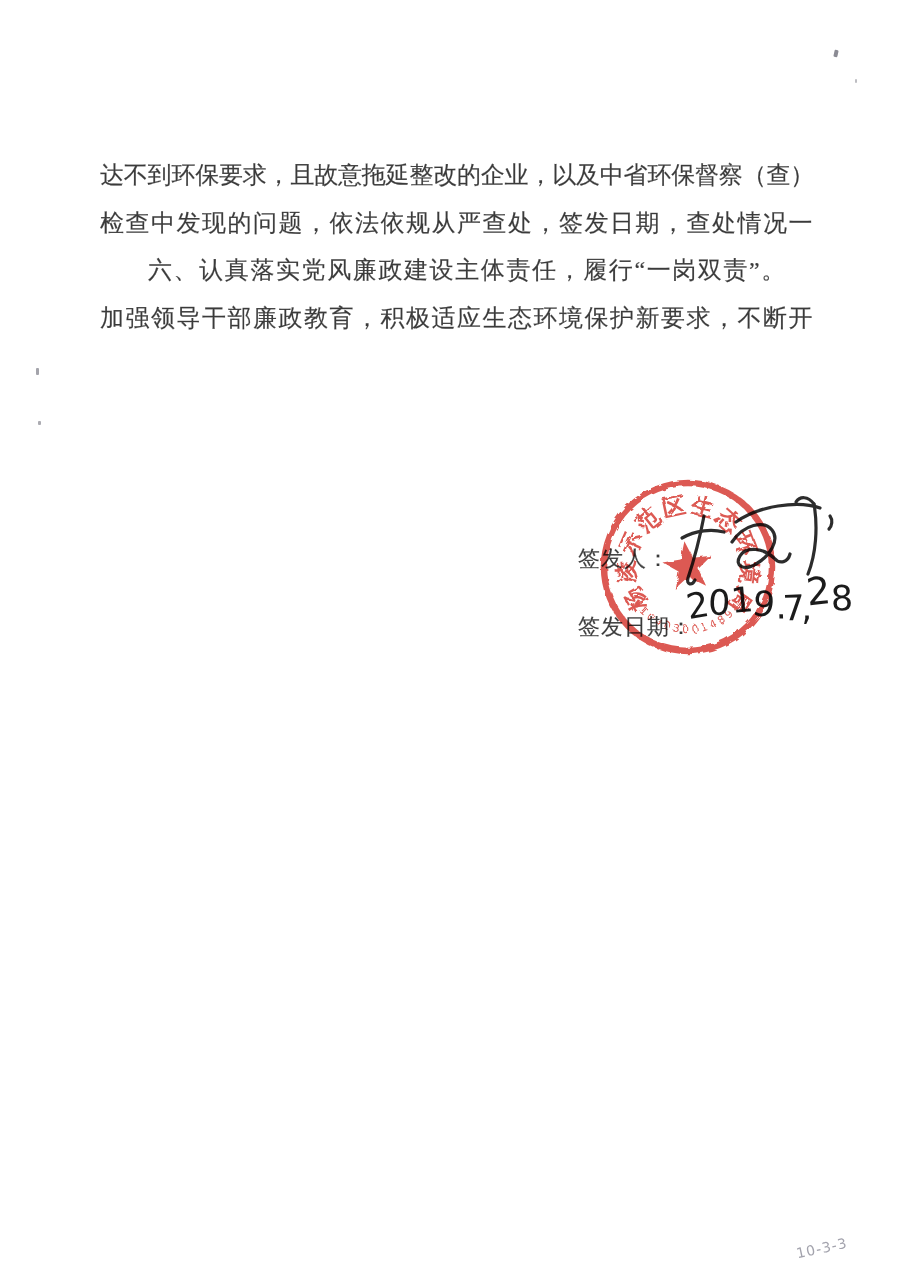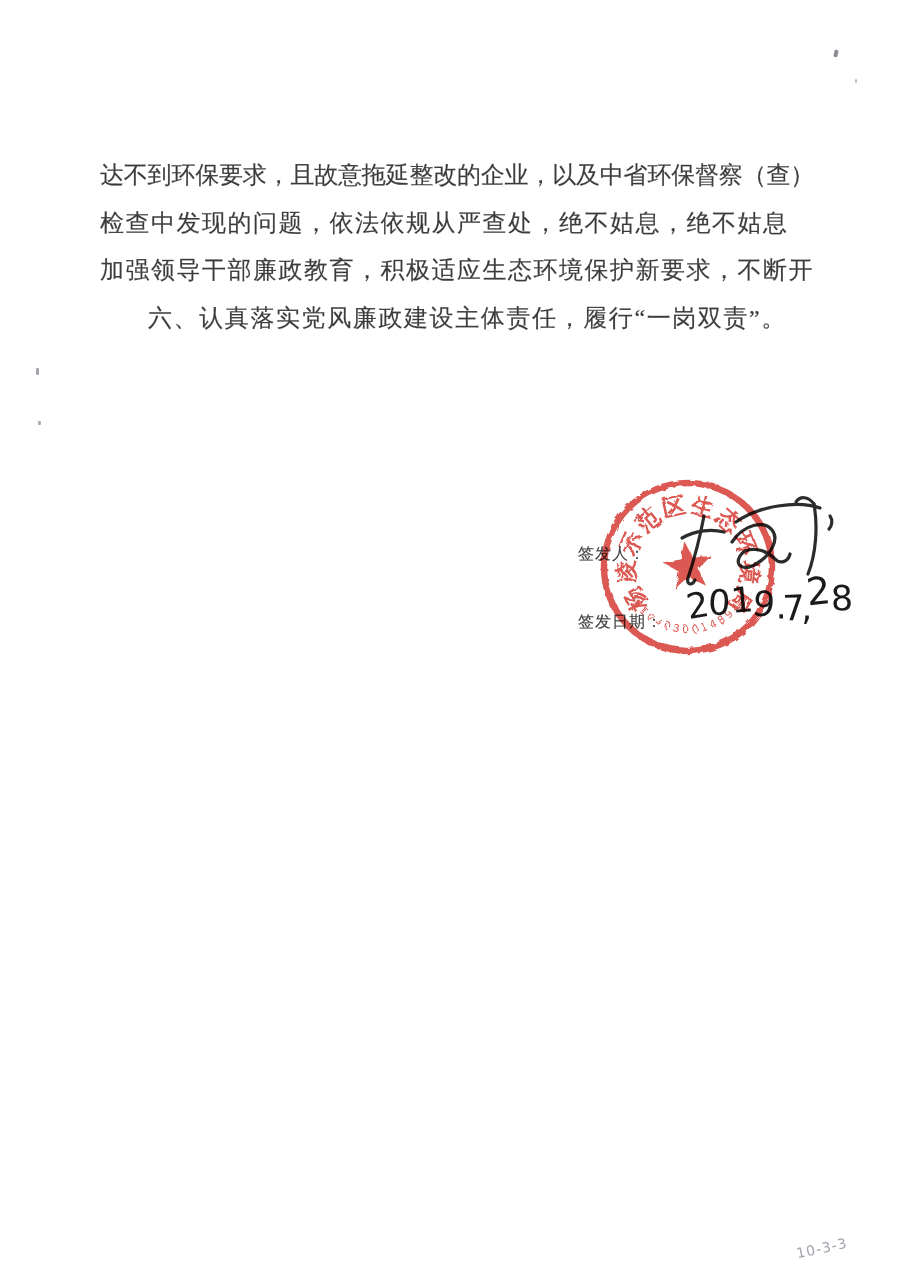--- a/index.html
+++ b/index.html
@@ -28,21 +28,21 @@
   .tline { height: 47.6px; line-height: 47.6px; white-space: nowrap; }
   .ls-tight  { letter-spacing: -0.2px; }
   .ls-wide   { letter-spacing: 1.5px; }
   .ls-wider  { letter-spacing: 1.6px; }
   .ls-norm   { letter-spacing: 1.2px; }
   .indent2   { padding-left: 48px; }
 
   
   .sign-label {
     position: absolute;
-    font-size: 16px;
+    font-size: 22px;
     color: #3a3a3a;
     letter-spacing: 1px;
     white-space: nowrap;
     text-align: right;
     -webkit-text-stroke: 0.2px #6a6a6a;
   }
   #issuer-label { left: 578px; top: 544px; }
   #date-label   { left: 578px; top: 592px; margin-top: 20px; }
 
   
@@ -107,23 +107,23 @@
   #speck-3 { left: 36px;  top: 368px; width: 3px; height: 7px; opacity: .55; }
   #speck-4 { left: 38px;  top: 421px; width: 3px; height: 4px; opacity: .5; }
 </style>
 </head>
 <body>
 
 <div class="page">
 
   <div class="body-text">
     <div class="tline ls-tight">达不到环保要求，且故意拖延整改的企业，以及中省环保督察（查）</div>
-    <div class="tline ls-wide">检查中发现的问题，依法依规从严查处，绝不姑息，绝不姑息</div>
+    <div class="tline ls-wide">检查中发现的问题，依法依规从严查处，签发日期，查处情况一</div>
+    <div class="tline ls-wider indent2">六、认真落实党风廉政建设主体责任，履行“一岗双责”。</div>
     <div class="tline ls-wide">加强领导干部廉政教育，积极适应生态环境保护新要求，不断开</div>
-    <div class="tline ls-wider indent2">六、认真落实党风廉政建设主体责任，履行“一岗双责”。</div>
   </div>
 
   <div id="issuer-label" class="sign-label">签发人：</div>
   <div id="date-label" class="sign-label">签发日期：</div>
 
   <svg class="seal" viewBox="0 0 192 192">
     <defs>
       <filter id="rough" x="-10%" y="-10%" width="120%" height="120%">
         <feTurbulence type="fractalNoise" baseFrequency="0.14" numOctaves="2" seed="7" result="n"></feTurbulence>
         <feDisplacementMap in="SourceGraphic" in2="n" scale="4"></feDisplacementMap>

